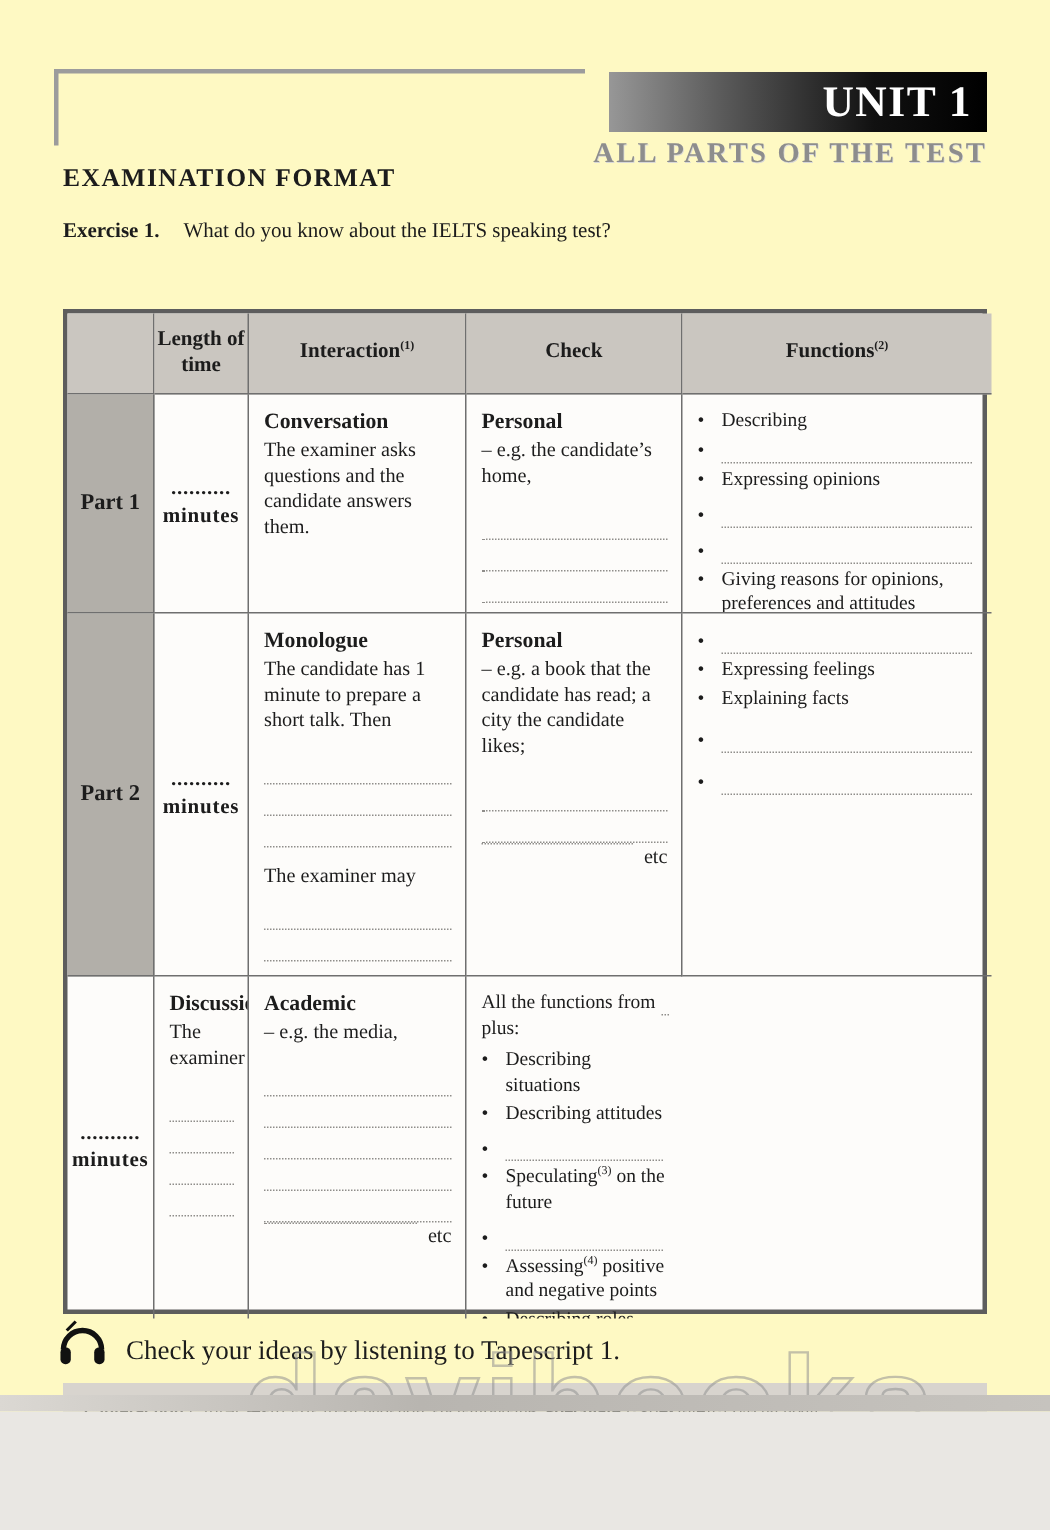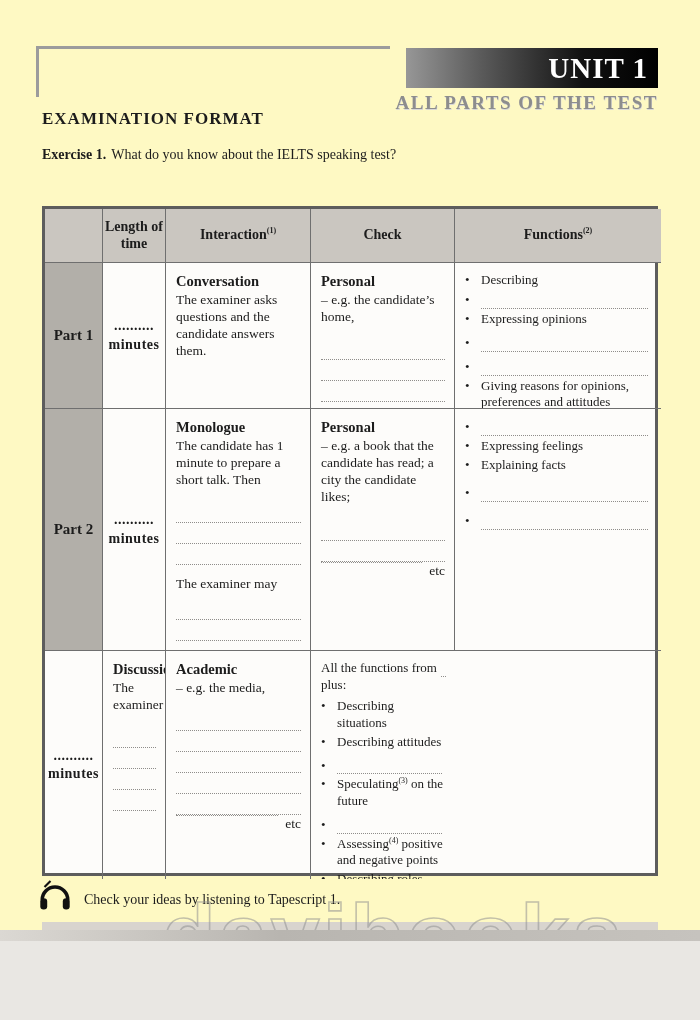--- a/index.html
+++ b/index.html
@@ -16,21 +16,21 @@
     background:linear-gradient(90deg,#979797 0%,#5a5a5a 30%,#111 70%,#000 100%);
     display:flex; align-items:center; justify-content:flex-end; padding-right:10px; }
   .unit-banner .unit-text { color:#ffffff; font-weight:bold; font-size:29px; letter-spacing:1px; }
   .subtitle { position:absolute; right:42px; top:92px; font-weight:bold; font-size:19px;
     color:#8d8d8d; letter-spacing:1.5px; text-shadow:0.5px 0.5px 0 #d8d8d8; }
 
   .section-title { position:absolute; left:42px; top:109px; font-weight:bold; font-size:17px; letter-spacing:1px; }
   .exercise { position:absolute; left:42px; font-size:14px; }
   .exercise.e1 { top:147px; }
   .exercise.e2 { top:182px; }
-  .exercise b { margin-right:5px; }
+  .exercise b { margin-right:16px; }
 
   
   .exam-table { position:absolute; left:42px; top:206px; width:616px; height:670px;
     display:grid; grid-template-columns:58px 63px 145px 144px 206px; grid-template-rows:54px 146px 242px 228px;
     border:3px solid #5d5d5d; background:#fdfcfa; }
   .cell { border-right:1px solid #6f6f6f; border-bottom:1px solid #6f6f6f; overflow:hidden; position:relative; }
   .cell.last-col { border-right:none; }
   .cell.last-row { border-bottom:none; }
   .hdr { background:#cac6c0; display:flex; align-items:center; justify-content:center;
     text-align:center; font-weight:bold; font-size:14px; line-height:1.2; }
@@ -57,21 +57,21 @@
   .inline-dots { flex:1; border-bottom:1.5px dotted #8f8d8a; height:14px; margin-left:4px; }
   sup { font-size:8px; vertical-align:super; line-height:0; }
 
   .ghost { position:absolute; left:340px; top:232px; width:310px; text-align:center;
     transform:scaleX(-1); font-weight:bold; font-size:15px; letter-spacing:1px;
     color:rgba(50,55,75,0.12); }
 
   
   .tapescript { position:absolute; left:36px; top:878px; display:flex; align-items:center; }
   .tapescript svg { width:38px; height:36px; }
-  .tapescript .tape-text { font-size:14px; margin-left:10px; margin-top:3px; }
+  .tapescript .tape-text { font-size:18px; margin-left:10px; margin-top:3px; }
 
   .footnote-bar { position:absolute; left:42px; top:922px; width:616px; height:57px;
     background:#d8d4ce; display:flex; padding:9px 10px 0 12px; }
   .fn-col { width:50%; }
   .fn-entry { font-size:11px; line-height:1.8; font-family:"Liberation Sans", sans-serif; white-space:nowrap; }
   .fn-entry b { font-size:11px; }
   .fn-entry .phon { font-family:"DejaVu Sans", sans-serif; font-size:10.5px; }
   .fn-entry i { font-family:"Liberation Serif", serif; font-size:11.5px; }
 
   .nav-left { position:absolute; left:38px; top:963px; font-weight:bold; font-size:14px; }

